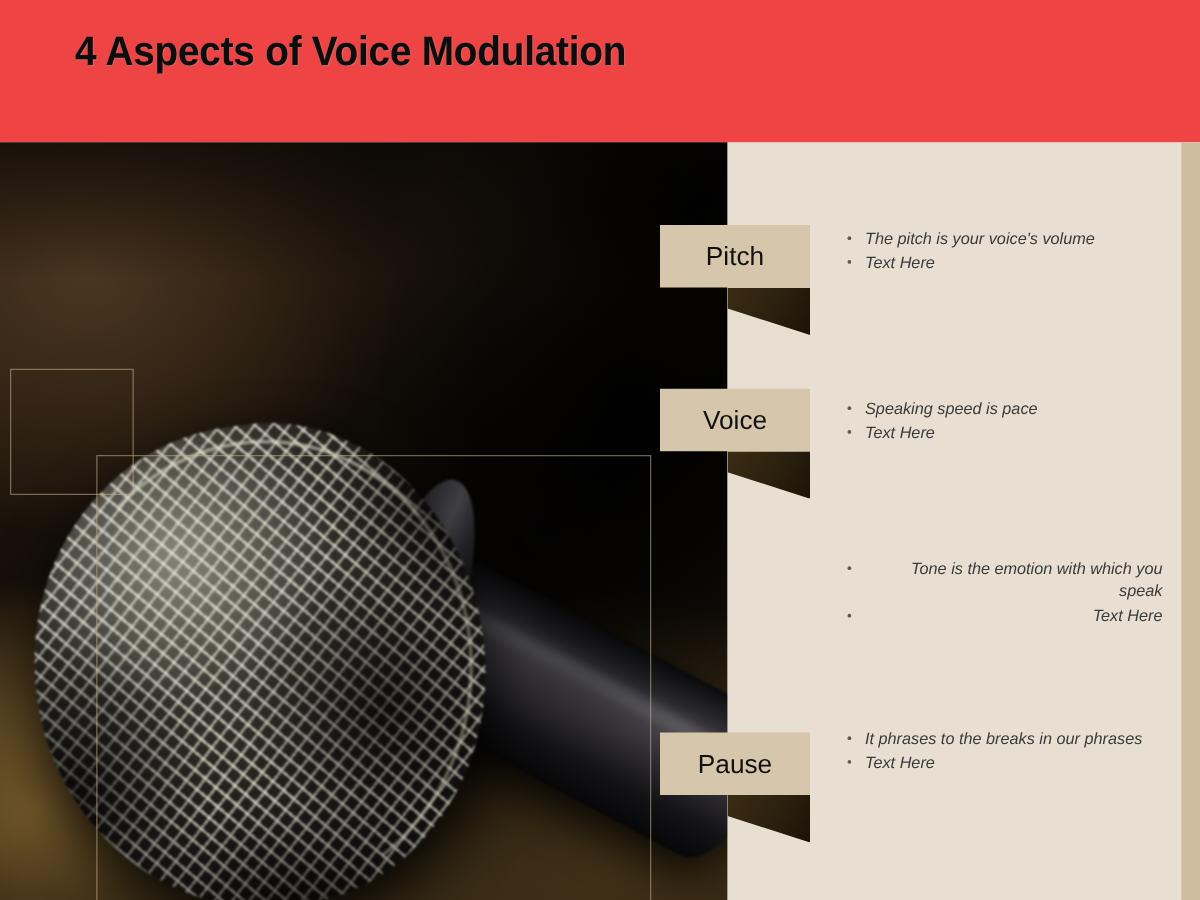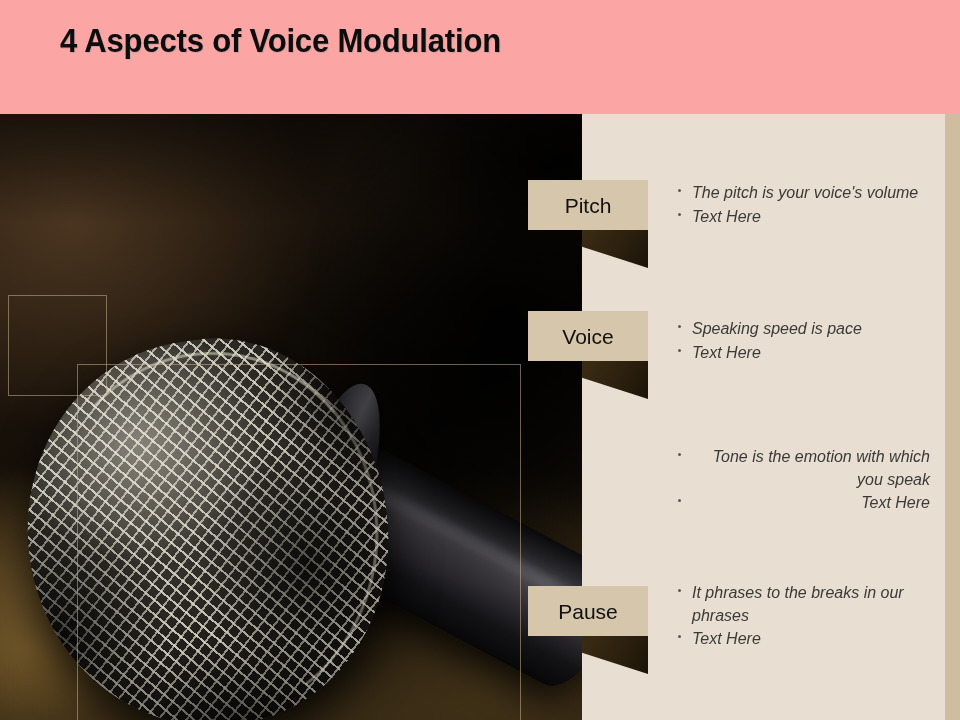--- a/index.html
+++ b/index.html
@@ -15,21 +15,21 @@
     width: 960px;
     height: 720px;
     background: #ffffff;
   }
 
   
   #title-band {
     position: absolute;
     left: 0; top: 0;
     width: 960px; height: 114px;
-    background: #fca5a5;
+    background: #ef4444;
   }
   #page-title {
     position: absolute;
     left: 60px; top: 22px;
     font-size: 33px;
     font-weight: bold;
     color: #0d0d0d;
     letter-spacing: -0.2px;
     transform: scaleX(0.94);
     transform-origin: left center;
@@ -226,21 +226,21 @@
   #txt-tone  { top: 446px; text-align: right; }
   #txt-pause { top: 582px; }
 
   .text-block ul {
     margin: 0; padding: 0;
     list-style: none;
   }
   .text-block li {
     position: relative;
     padding-left: 18px;
-    font-size: 16px;
+    font-size: 13px;
     font-style: italic;
     color: #3a3a38;
     line-height: 1.42;
     margin-bottom: 1px;
   }
   .text-block li .bullet-dot {
     position: absolute;
     left: 4px; top: 7px;
     width: 3px; height: 3px;
     border-radius: 50%;

